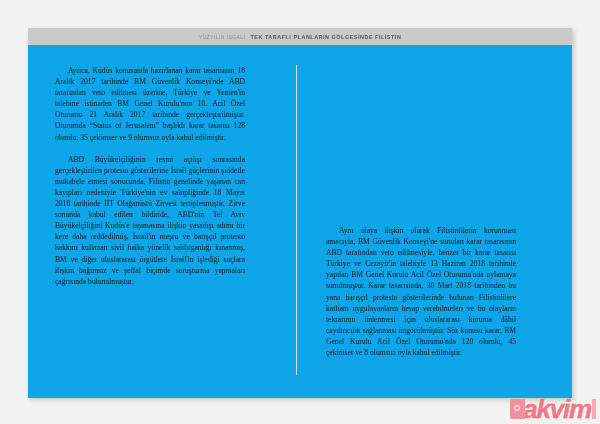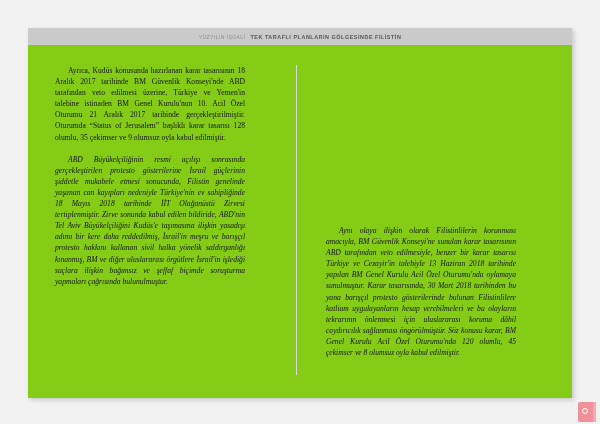--- a/index.html
+++ b/index.html
@@ -15,21 +15,21 @@
     position: relative;
   }
 
   
   #page-sheet {
     position: absolute;
     left: 28px;
     top: 28px;
     width: 544px;
     height: 370px;
-    background: #84cc16;
+    background: #0ea5e9;
     box-shadow: 2px 2px 5px rgba(0,0,0,0.18);
   }
 
   
   #running-head {
     position: absolute;
     left: 0;
     top: 0;
     width: 100%;
     height: 17px;
@@ -85,21 +85,21 @@
   .para {
     margin: 0 0 11px 0;
     text-align: justify;
     text-justify: inter-word;
     font-size: 7.6px;
     line-height: 11.1px;
     color: #15181b;
     text-indent: 13px;
     hyphens: manual;
   }
-  .para:last-child { margin-bottom: 0; font-style: italic; }
+  .para:last-child { margin-bottom: 0; }
 
   
   #folio {
     position: absolute;
     left: 0;
     bottom: 10px;
     width: 100%;
     text-align: center;
     font-size: 7px;
     color: #4a4a4a;
@@ -175,14 +175,15 @@
       <p class="para">Aynı olaya ilişkin olarak Filistinlilerin korunması amacıyla, BM Güvenlik Konseyi'ne sunulan karar tasarısının ABD tarafından veto edilmesiyle, benzer bir karar tasarısı Türkiye ve Cezayir'in talebiyle 13 Haziran 2018 tarihinde yapılan BM Genel Kurulu Acil Özel Oturumu'nda oylamaya sunulmuştur. Karar tasarısında, 30 Mart 2018 tarihinden bu yana barışçıl protesto gösterilerinde bulunan Filistinlilere katliam uygulayanların hesap verebilmeleri ve bu olayların tekrarının önlenmesi için uluslararası koruma dâhil caydırıcılık sağlanması öngörülmüştür. Söz konusu karar, BM Genel Kurulu Acil Özel Oturumu'nda 120 olumlu, 45 çekimser ve 8 olumsuz oyla kabul edilmiştir.</p>
     </div>
 
   </div>
 
 
 </div>
 
 <div id="watermark">
   <span class="wm-flag"></span>
+  <span class="wm-text">akvim</span>
   <span class="wm-bar"></span>
 </div>
 
 </body></html>

